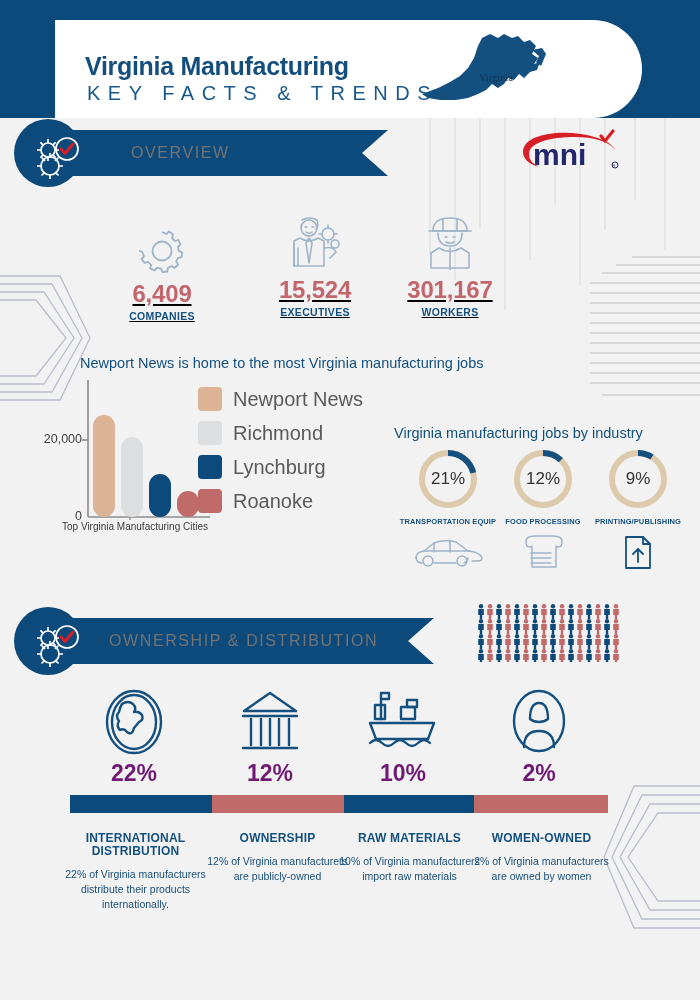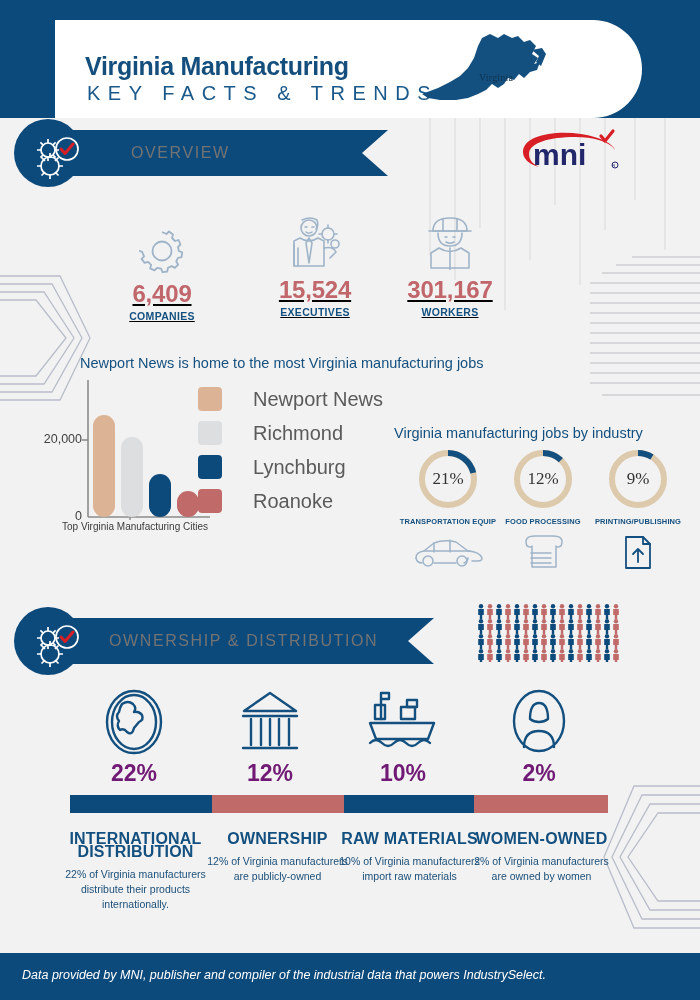--- a/index.html
+++ b/index.html
@@ -82,52 +82,52 @@
     position: absolute; left: 80px; top: 355px;
     font-size: 14.5px; color: #14507f; font-weight: 500; white-space: nowrap;
   }
   .chart-wrap { position: absolute; left: 20px; top: 378px; width: 340px; height: 165px; }
   .axis-label {
     position: absolute; left: 42px; top: 143px;
     font-size: 10px; color: #3b3b3b; white-space: nowrap;
   }
   .tick { position: absolute; font-size: 12.5px; color: #3f3f3f; text-align: right; width: 62px; }
   .legend { position: absolute; left: 198px; top: 382px; }
-  .legend-row { display: flex; align-items: center; height: 34px; gap: 20px; }
+  .legend-row { display: flex; align-items: center; height: 34px; }
   .legend-sw { width: 24px; height: 24px; border-radius: 4px; }
   .legend-tx { margin-left: 11px; font-size: 20px; color: #5a5a5a; }
 
   
   .donut-title {
     position: absolute; left: 394px; top: 425px;
     font-size: 14.5px; color: #14507f; font-weight: 500; white-space: nowrap;
   }
   .donut { position: absolute; width: 120px; text-align: center; }
-  .donut .ring { position: relative; width: 62px; height: 62px; margin: 0 auto; font-family: Liberation Serif, serif; }
+  .donut .ring { position: relative; width: 62px; height: 62px; margin: 0 auto; }
   .donut .pct {
     position: absolute; left: 0; top: 0; width: 62px; height: 62px;
     display: flex; align-items: center; justify-content: center;
     font-size: 17px; color: #333333;
   }
   .donut .dlbl {
     font-size: 7.5px; font-weight: bold; color: #14507f;
     letter-spacing: .1px; margin-top: 7px; white-space: nowrap;
   }
   .donut .dico { margin-top: 6px; height: 40px; display:flex; align-items:center; justify-content:center; }
 
   
   .people-grid { position: absolute; left: 478px; top: 604px; }
   .own { position: absolute; width: 130px; text-align: center; }
   .own .oico { height: 72px; display: flex; align-items: center; justify-content: center; }
   .own .opct { font-size: 23px; font-weight: bold; color: #701a75; margin-top: 2px; }
 
   .colorbar { position: absolute; top: 795px; height: 18px; }
   .col { position: absolute; width: 145px; text-align: center; top: 832px; }
   .col .ctitle {
-    font-size: 16px; font-weight: bold; color: #14507f; letter-spacing: .2px;
+    font-size: 12px; font-weight: bold; color: #14507f; letter-spacing: .2px;
     line-height: 13px;
   }
   .col .cbody {
     font-size: 10.5px; color: #1b4f7a; line-height: 15px; margin-top: 9px;
   }
 
   
   .footer {
     position: absolute; left: 0; bottom: 0; width: 700px; height: 47px;
     background: #0d4a7c;
@@ -567,17 +567,14 @@
   </div>
   <div class="col" style="left:337px;">
     <div class="ctitle">RAW MATERIALS</div>
     <div class="cbody">10%  of  Virginia manufacturers import raw materials</div>
   </div>
   <div class="col" style="left:469px;">
     <div class="ctitle">WOMEN-OWNED</div>
     <div class="cbody">2% of Virginia manufacturers are owned by women</div>
   </div>
 
-  <div class="footer">
-    <span>Data provided by MNI, publisher and compiler of the industrial data that powers IndustrySelect.</span>
-  </div>
 
 </div>
 
 </body></html>

